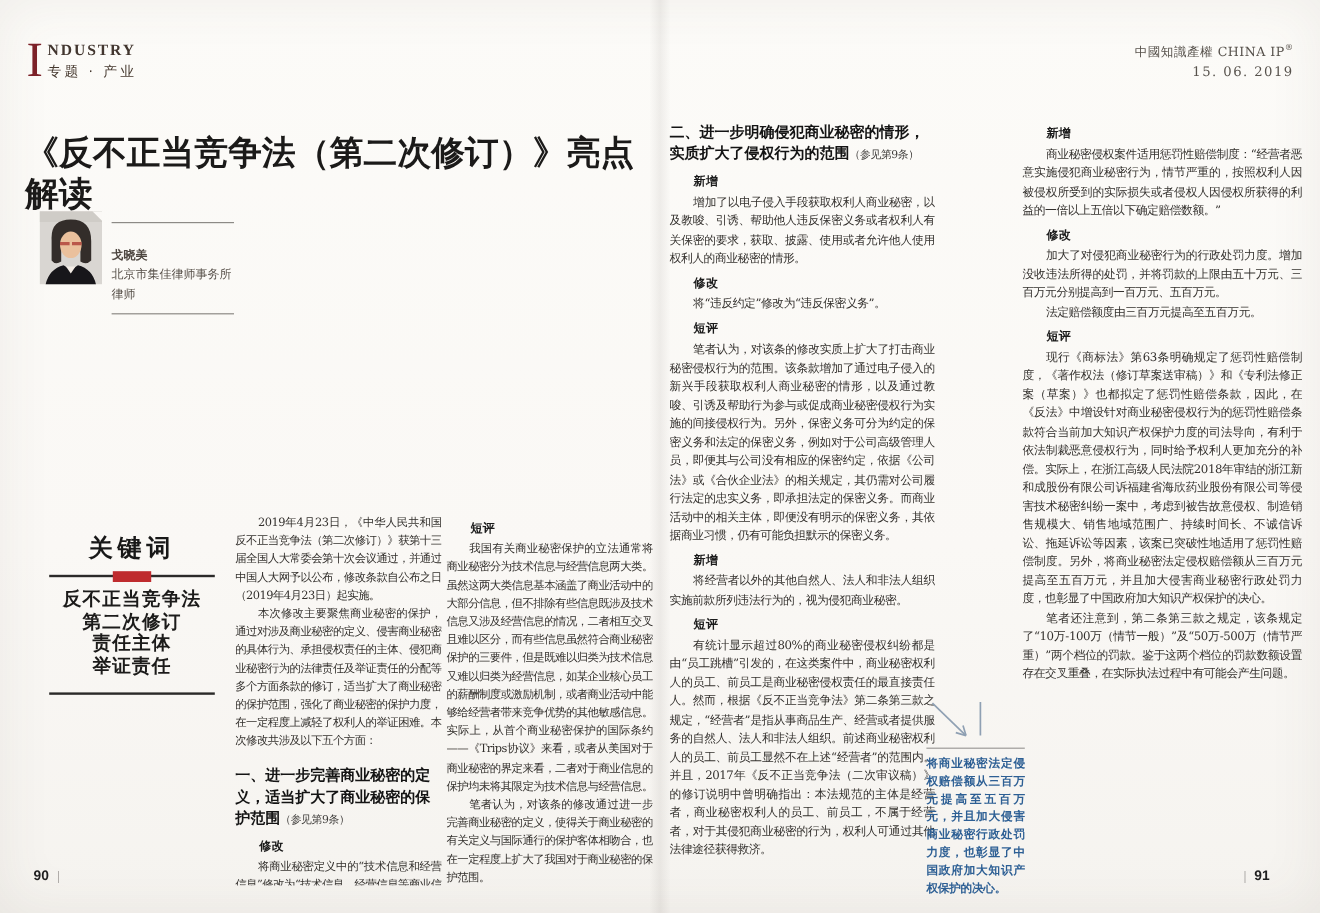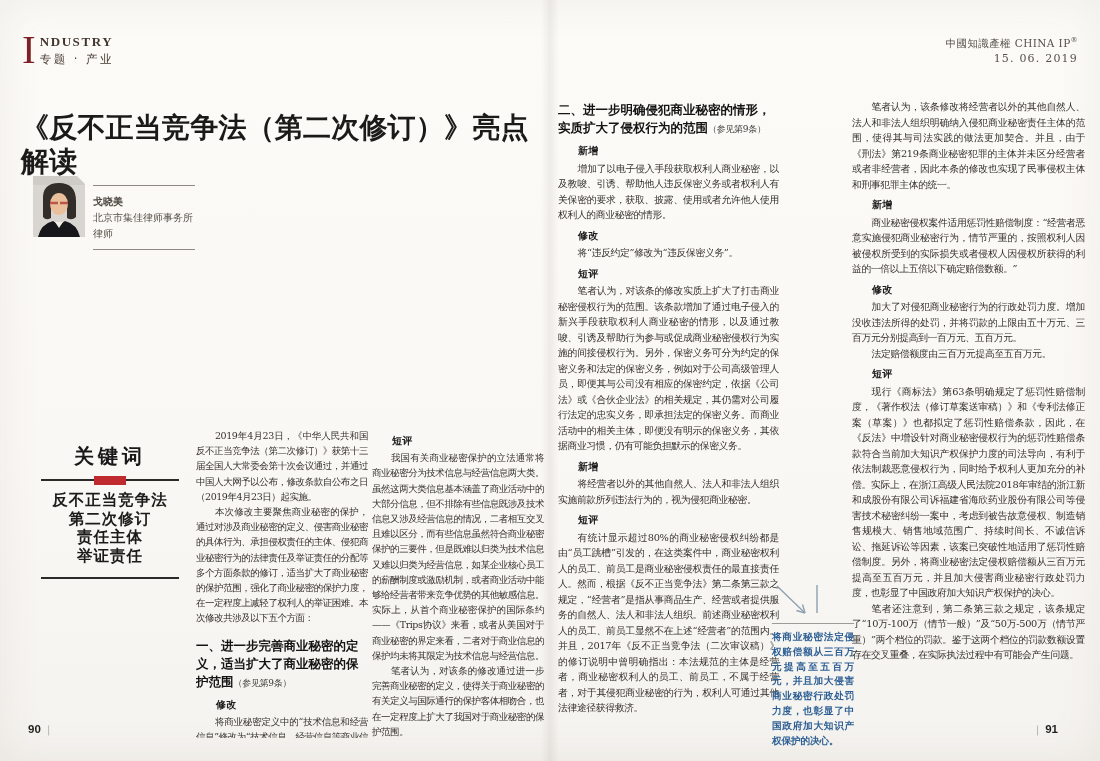--- a/index.html
+++ b/index.html
@@ -44,21 +44,21 @@
     position:absolute; left:21px; top:111px; width:525px; margin:0;
     font-family:"Liberation Sans","DejaVu Sans",sans-serif;
     font-size:28px; font-weight:700; color:#1b1a19; letter-spacing:0.2px;
     line-height:1.2;
   }
   .author { position:absolute; left:33px; top:176px; display:flex; }
   .photo { width:52px; height:61px; flex:0 0 52px; }
   .author-meta {
     margin-left:8px; margin-top:9px; width:102px;
     border-top:1px solid #8d8a86; border-bottom:1px solid #8d8a86;
-    padding:8px 0 7px 0;
+    padding:20px 0 7px 0;
     font-size:10px; line-height:16px; color:#575049;
   }
   .a-name { font-weight:700; color:#4c453f; }
 
   
   .keywords { position:absolute; left:35px; top:443px; width:150px; text-align:center; }
   .kw-head {
     font-family:"Liberation Sans",sans-serif; font-weight:700;
     font-size:20px; color:#181818; letter-spacing:4px;
   }
@@ -204,21 +204,20 @@
         <div class="s">修改</div>
         <div class="p">将“违反约定”修改为“违反保密义务”。</div>
         <div class="s">短评</div>
         <div class="p">笔者认为，对该条的修改实质上扩大了打击商业秘密侵权行为的范围。该条款增加了通过电子侵入的新兴手段获取权利人商业秘密的情形，以及通过教唆、引诱及帮助行为参与或促成商业秘密侵权行为实施的间接侵权行为。另外，保密义务可分为约定的保密义务和法定的保密义务，例如对于公司高级管理人员，即便其与公司没有相应的保密约定，依据《公司法》或《合伙企业法》的相关规定，其仍需对公司履行法定的忠实义务，即承担法定的保密义务。而商业活动中的相关主体，即便没有明示的保密义务，其依据商业习惯，仍有可能负担默示的保密义务。</div>
         <div class="s">新增</div>
         <div class="p">将经营者以外的其他自然人、法人和非法人组织实施前款所列违法行为的，视为侵犯商业秘密。</div>
         <div class="s">短评</div>
         <div class="p">有统计显示超过80%的商业秘密侵权纠纷都是由“员工跳槽”引发的，在这类案件中，商业秘密权利人的员工、前员工是商业秘密侵权责任的最直接责任人。然而，根据《反不正当竞争法》第二条第三款之规定，“经营者”是指从事商品生产、经营或者提供服务的自然人、法人和非法人组织。前述商业秘密权利人的员工、前员工显然不在上述“经营者”的范围内。并且，2017年《反不正当竞争法（二次审议稿）》的修订说明中曾明确指出：本法规范的主体是经营者，商业秘密权利人的员工、前员工，不属于经营者，对于其侵犯商业秘密的行为，权利人可通过其他法律途径获得救济。</div>
       </div>
     <div class="col colR" id="colB">
-        <div class="p">笔者认为，该条修改将经营者以外的其他自然人、法人和非法人组织明确纳入侵犯商业秘密责任主体的范围，使得其与司法实践的做法更加契合。并且，由于《刑法》第219条商业秘密犯罪的主体并未区分经营者或者非经营者，因此本条的修改也实现了民事侵权主体和刑事犯罪主体的统一。</div>
         <div class="s">新增</div>
         <div class="p">商业秘密侵权案件适用惩罚性赔偿制度：“经营者恶意实施侵犯商业秘密行为，情节严重的，按照权利人因被侵权所受到的实际损失或者侵权人因侵权所获得的利益的一倍以上五倍以下确定赔偿数额。”</div>
         <div class="s">修改</div>
         <div class="p">加大了对侵犯商业秘密行为的行政处罚力度。增加没收违法所得的处罚，并将罚款的上限由五十万元、三百万元分别提高到一百万元、五百万元。</div>
         <div class="p">法定赔偿额度由三百万元提高至五百万元。</div>
         <div class="s">短评</div>
         <div class="p">现行《商标法》第63条明确规定了惩罚性赔偿制度，《著作权法（修订草案送审稿）》和《专利法修正案（草案）》也都拟定了惩罚性赔偿条款，因此，在《反法》中增设针对商业秘密侵权行为的惩罚性赔偿条款符合当前加大知识产权保护力度的司法导向，有利于依法制裁恶意侵权行为，同时给予权利人更加充分的补偿。实际上，在浙江高级人民法院2018年审结的浙江新和成股份有限公司诉福建省海欣药业股份有限公司等侵害技术秘密纠纷一案中，考虑到被告故意侵权、制造销售规模大、销售地域范围广、持续时间长、不诚信诉讼、拖延诉讼等因素，该案已突破性地适用了惩罚性赔偿制度。另外，将商业秘密法定侵权赔偿额从三百万元提高至五百万元，并且加大侵害商业秘密行政处罚力度，也彰显了中国政府加大知识产权保护的决心。</div>
         <div class="p">笔者还注意到，第二条第三款之规定，该条规定了“10万-100万（情节一般）”及“50万-500万（情节严重）”两个档位的罚款。鉴于这两个档位的罚款数额设置存在交叉重叠，在实际执法过程中有可能会产生问题。</div>
       </div>
 

